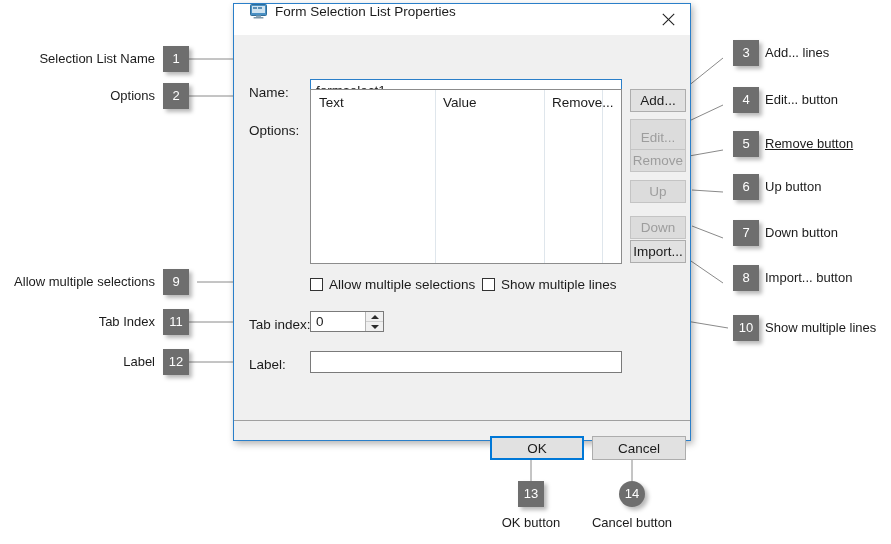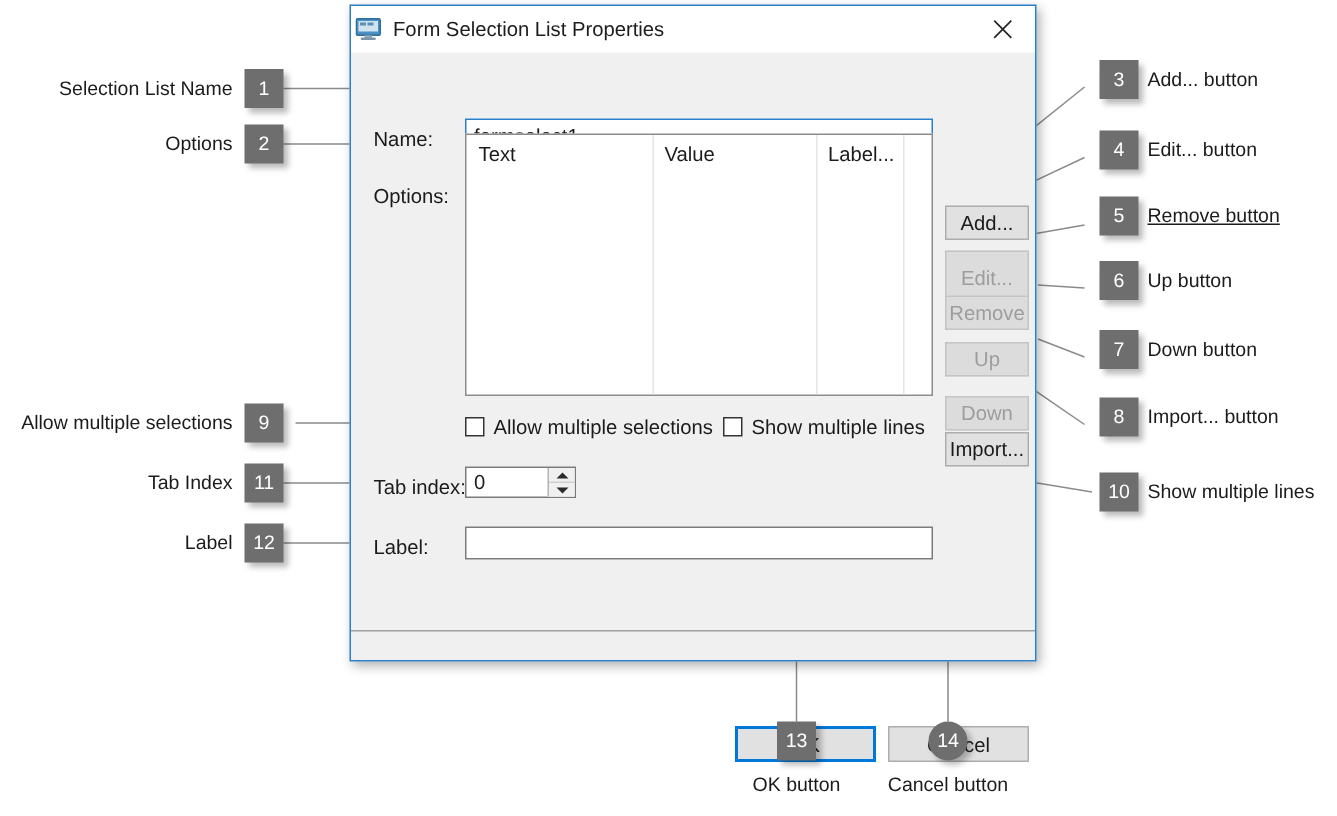--- a/index.html
+++ b/index.html
@@ -61,22 +61,22 @@
     height: 438px;
     background: #f0f0f0;
     border: 1px solid #2a7fc9;
     box-sizing: border-box;
     box-shadow: 2px 3px 7px rgba(0,0,0,0.30);
   }
   #titlebar {
     height: 31px;
     background: #ffffff;
     display: flex;
-    align-items: center;
-    padding: 0 0 0 3px;
+    align-items: flex-start;
+    padding: 0 0 0 16px;
     box-sizing: border-box;
     position: relative;
   }
   #title-icon {
     width: 17px; height: 15px;
     flex: 0 0 auto;
     margin-right: 8px;
     position: relative;
   }
   #title-text {
@@ -159,21 +159,20 @@
     background: #e1e1e1;
     border: 1px solid #adadad;
     box-sizing: border-box;
     font-size: 13.5px;
     font-family: "Liberation Sans", sans-serif;
     color: #1b1b1b;
     display: flex;
     align-items: center;
     justify-content: center;
     text-align: center;
-    margin-top: 48px;
   }
   .btn.disabled {
     color: #9d9d9d;
     background: #dcdcdc;
     border-color: #c4c4c4;
   }
   .btn.default {
     border: 2px solid #0078d7;
     background: #e1e1e1;
   }
@@ -317,21 +316,21 @@
       <div class="textinput focused" style="left:76px; top:44px; width:312px; height:22px;">formselect1</div>
 
       <div class="row-label" style="left:15px; top:88px;">Options:</div>
 
       <div id="options-list">
         <div class="col-sep" style="left:124px;"></div>
         <div class="col-sep" style="left:233px;"></div>
         <div class="col-sep" style="left:291px;"></div>
         <div class="col-head" style="left:8px;">Text</div>
         <div class="col-head" style="left:132px;">Value</div>
-        <div class="col-head" style="left:241px;">Label...</div>
+        <div class="col-head" style="left:241px;">Remove...</div>
       </div>
 
       <div class="btn" style="left:396px; top:54px;  width:56px; height:23px;">Add...</div>
       <div class="btn disabled" style="left:396px; top:84px;  width:56px; height:37px;">Edit...</div>
       <div class="btn disabled" style="left:396px; top:114px; width:56px; height:23px;">Remove</div>
       <div class="btn disabled" style="left:396px; top:145px; width:56px; height:23px;">Up</div>
       <div class="btn disabled" style="left:396px; top:181px; width:56px; height:23px;">Down</div>
       <div class="btn" style="left:396px; top:205px; width:56px; height:23px;">Import...</div>
 
       <div class="cbrow" style="left:76px; top:242px;">
@@ -366,21 +365,21 @@
     </div>
   </div>
 
   <div class="anno-label left-of" style="left:0px; top:46px; width:155px;">Selection List Name</div>
   <div class="badge" style="left:163px; top:46px;">1</div>
 
   <div class="anno-label left-of" style="left:0px; top:83px; width:155px;">Options</div>
   <div class="badge" style="left:163px; top:83px;">2</div>
 
   <div class="badge" style="left:733px; top:40px;">3</div>
-  <div class="anno-label right-of" style="left:765px; top:40px;">Add... button</div>
+  <div class="anno-label right-of" style="left:765px; top:40px;">Add... lines</div>
 
   <div class="badge" style="left:733px; top:87px;">4</div>
   <div class="anno-label right-of" style="left:765px; top:87px;">Edit... button</div>
 
   <div class="badge" style="left:733px; top:131px;">5</div>
   <div class="anno-label right-of" style="left:765px; top:131px;text-decoration:underline;">Remove button</div>
 
   <div class="badge" style="left:733px; top:174px;">6</div>
   <div class="anno-label right-of" style="left:765px; top:174px;">Up button</div>
 

